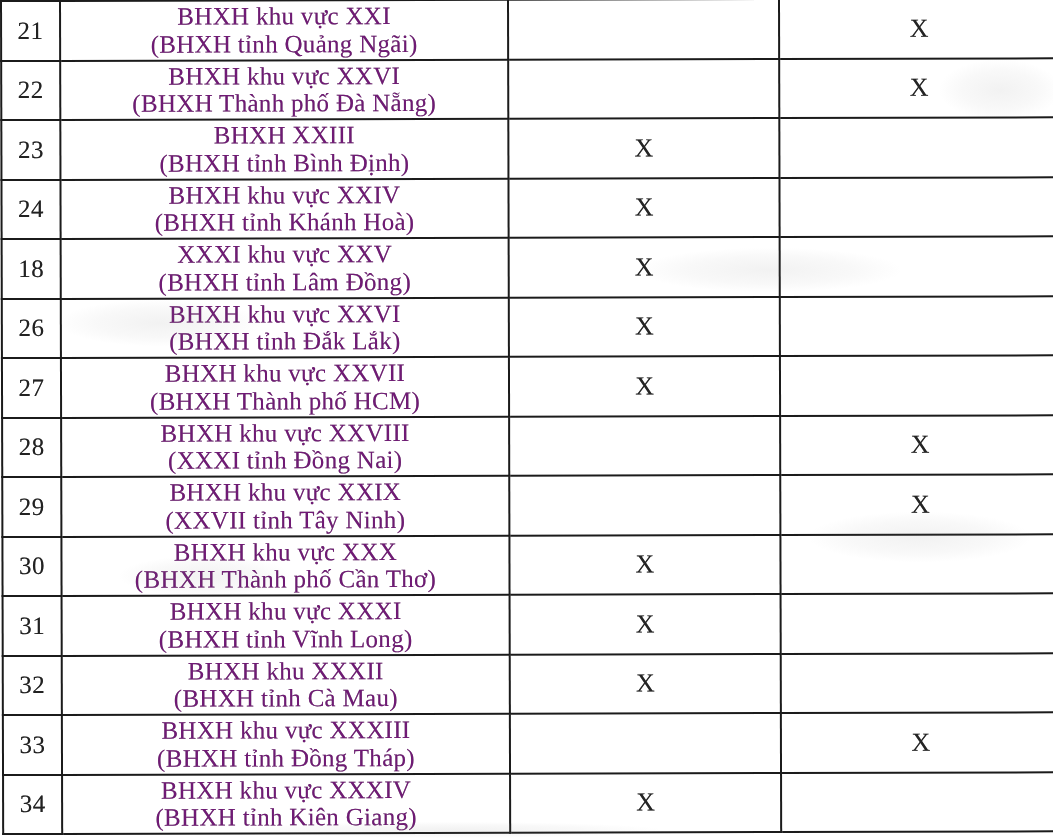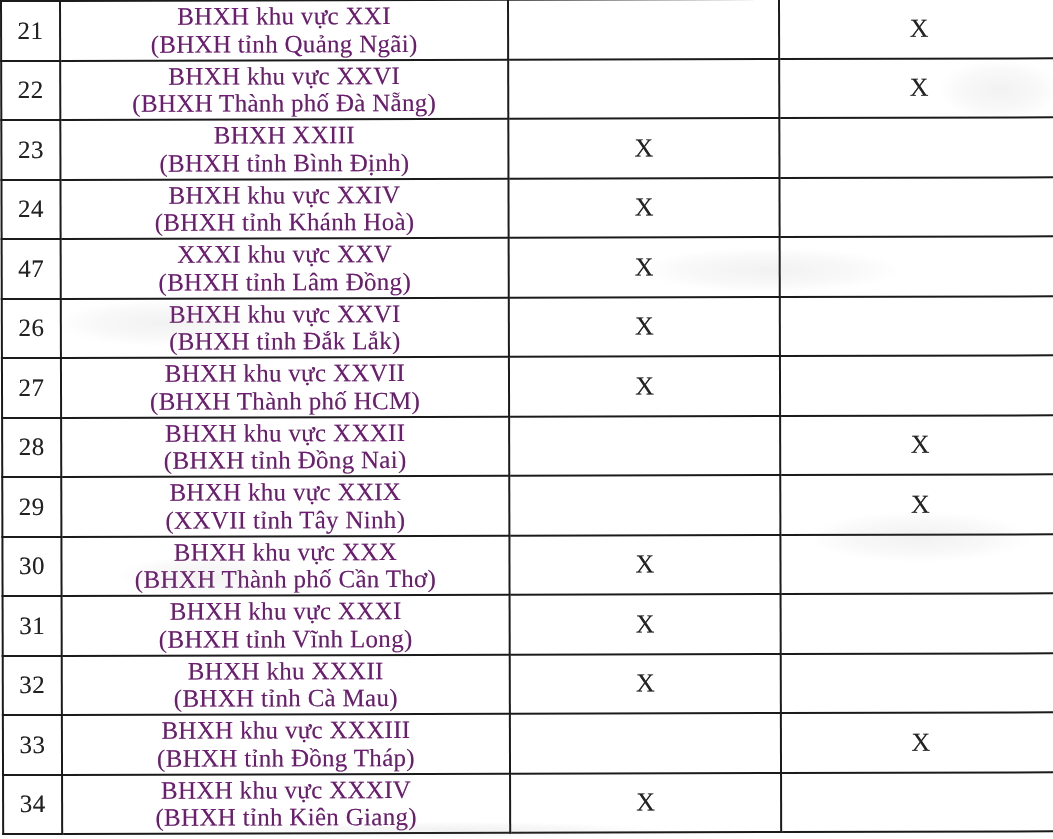--- a/index.html
+++ b/index.html
@@ -127,21 +127,21 @@
     </td>
     <td class="c-name">
       <div>BHXH khu vực XXIV</div>
       <div>(BHXH tỉnh Khánh Hoà)</div>
     </td>
     <td class="c-mark">X</td>
     <td class="c-mark"></td>
   </tr>
           <tr>
     <td class="c-num">
-      <span>47</span>
+      <span>18</span>
     </td>
     <td class="c-name">
       <div>XXXI khu vực XXV</div>
       <div>(BHXH tỉnh Lâm Đồng)</div>
     </td>
     <td class="c-mark">X</td>
     <td class="c-mark"></td>
   </tr>
           <tr>
     <td class="c-num">
@@ -163,22 +163,22 @@
       <div>(BHXH Thành phố HCM)</div>
     </td>
     <td class="c-mark">X</td>
     <td class="c-mark"></td>
   </tr>
           <tr>
     <td class="c-num">
       <span>28</span>
     </td>
     <td class="c-name">
-      <div>BHXH khu vực XXXII</div>
-      <div>(BHXH tỉnh Đồng Nai)</div>
+      <div>BHXH khu vực XXVIII</div>
+      <div>(XXXI tỉnh Đồng Nai)</div>
     </td>
     <td class="c-mark"></td>
     <td class="c-mark">X</td>
   </tr>
           <tr>
     <td class="c-num">
       <span>29</span>
     </td>
     <td class="c-name">
       <div>BHXH khu vực XXIX</div>

